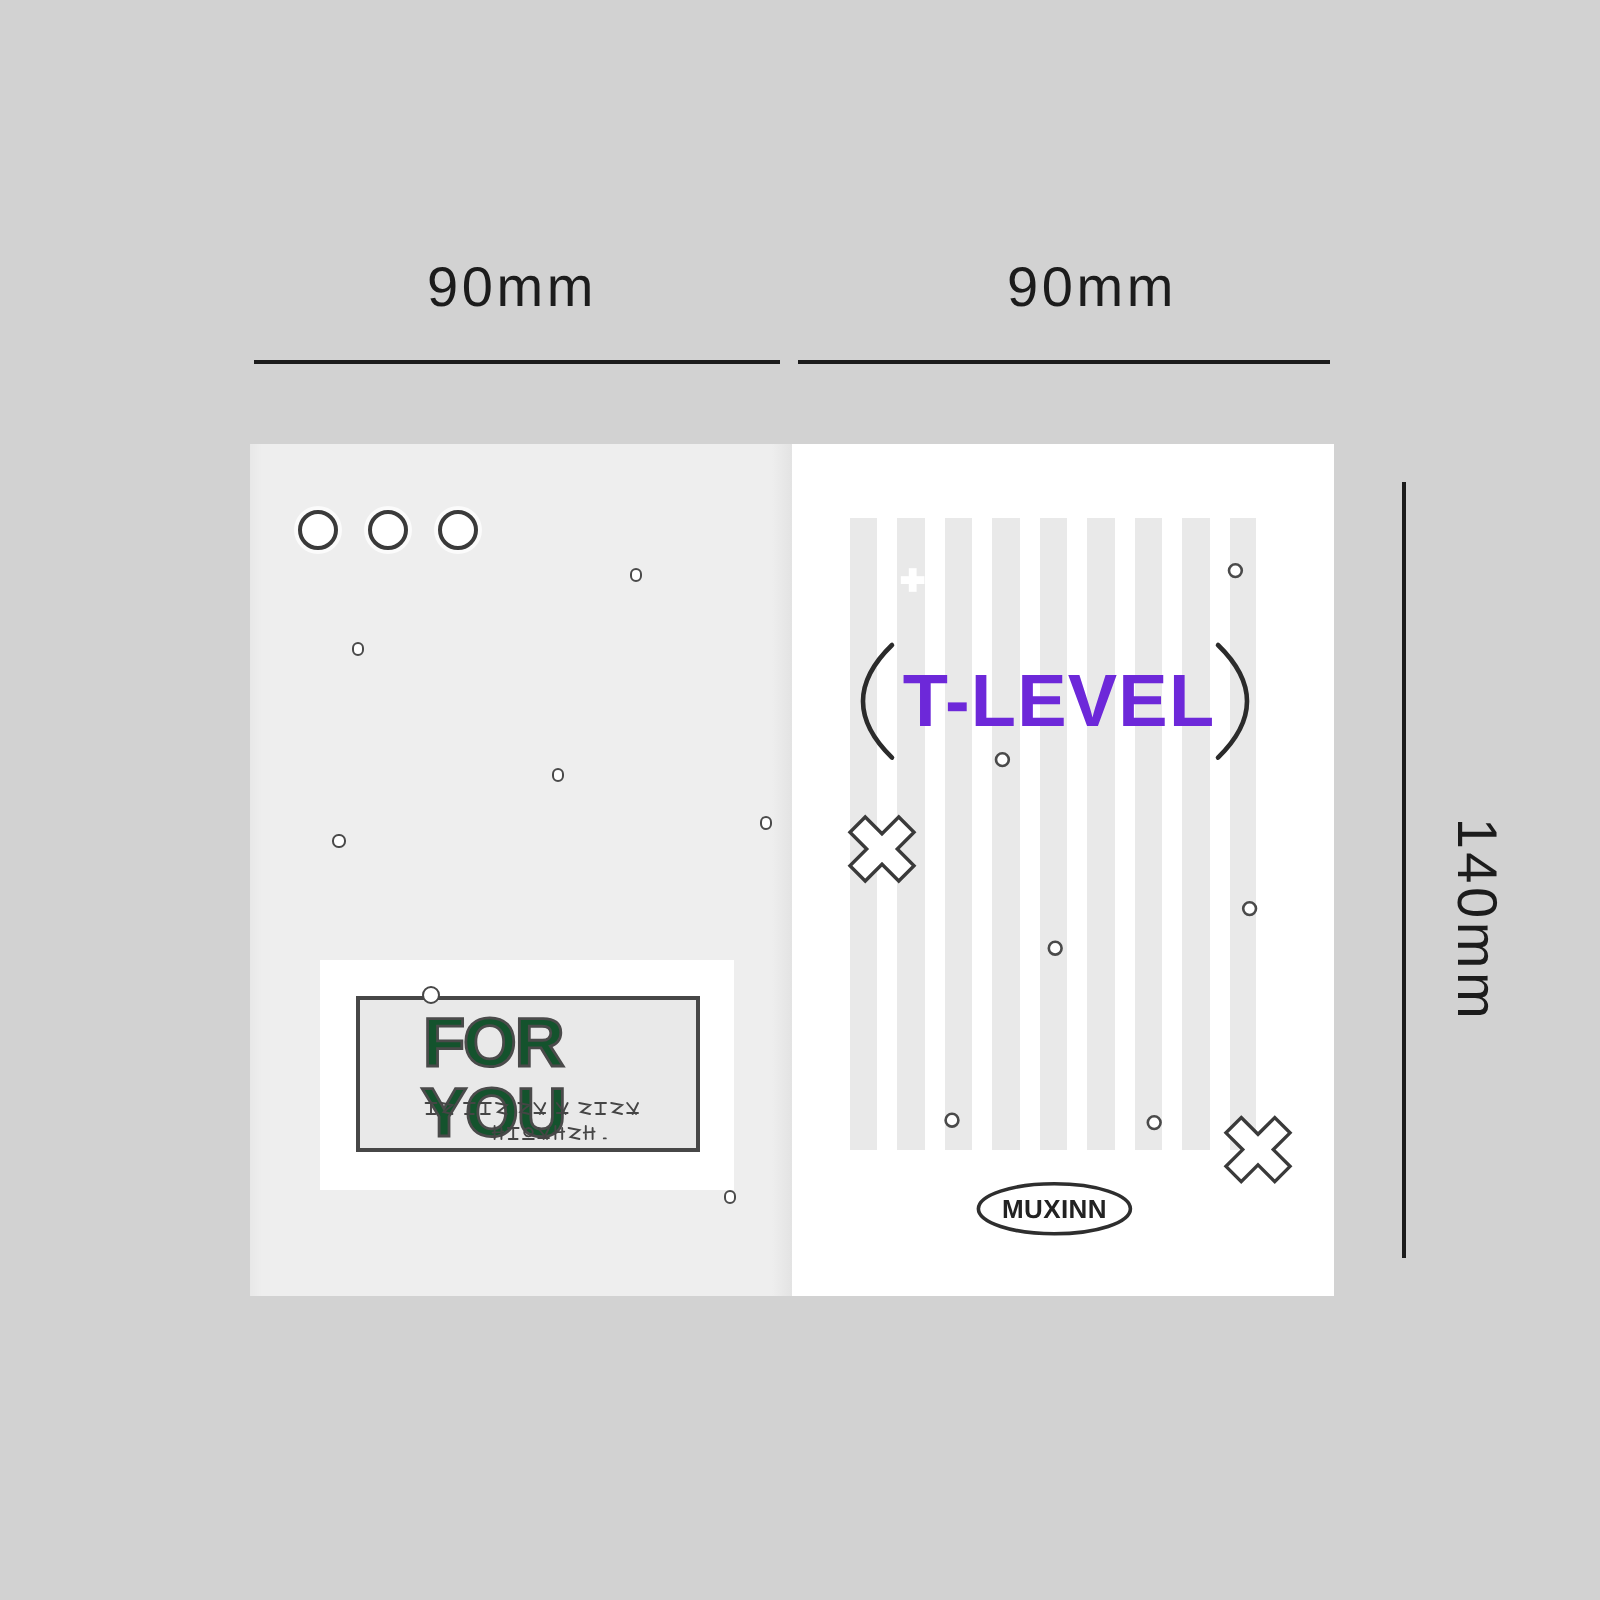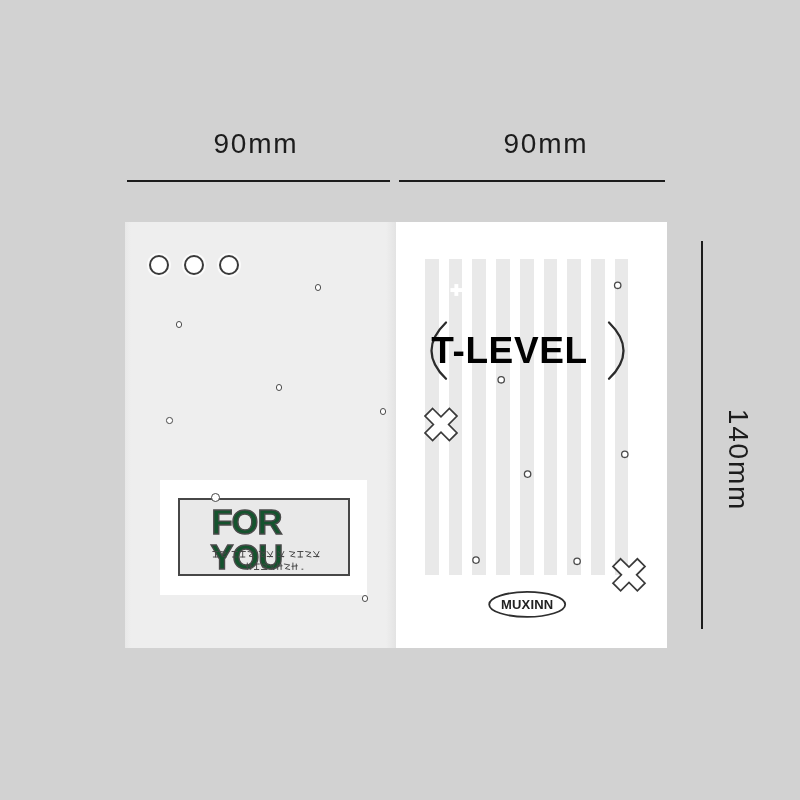--- a/index.html
+++ b/index.html
@@ -82,17 +82,17 @@
 
   <circle cx="80" cy="338.1" r="3.2" fill="#fff" stroke="#4a4a4a" stroke-width="1.3"></circle>
 
   <circle cx="181.1" cy="339.3" r="3.2" fill="#fff" stroke="#4a4a4a" stroke-width="1.3"></circle>
 
   <ellipse cx="131.2" cy="382.4" rx="38" ry="12.5" fill="#ffffff" stroke="#2e2e2e" stroke-width="1.8"></ellipse>
 
   <text x="131.2" y="387" text-anchor="middle" font-family="Liberation Sans, sans-serif" font-size="13" font-weight="bold" fill="#222" letter-spacing="0.2">MUXINN</text>
 </svg>
 
-<div class="abs" style="left:374px;top:331.5px;width:271px;text-align:center;font-size:37px;font-weight:bold;color:#000000;line-height:1;letter-spacing:0.6px;">T-LEVEL</div>
+<div class="abs" style="left:394px;top:331.5px;width:271px;text-align:center;font-size:37px;font-weight:bold;color:#6d28d9;line-height:1;letter-spacing:0.6px;">T-LEVEL</div>
 
 <div class="abs" style="left:701px;top:241px;width:2px;height:388px;background:#1c1c1c;"></div>
 
 <div class="abs" style="left:668px;top:443.5px;width:140px;text-align:center;font-size:28px;color:#1c1c1c;letter-spacing:1.8px;transform:rotate(90deg);">140mm</div>
 
 </body></html>

